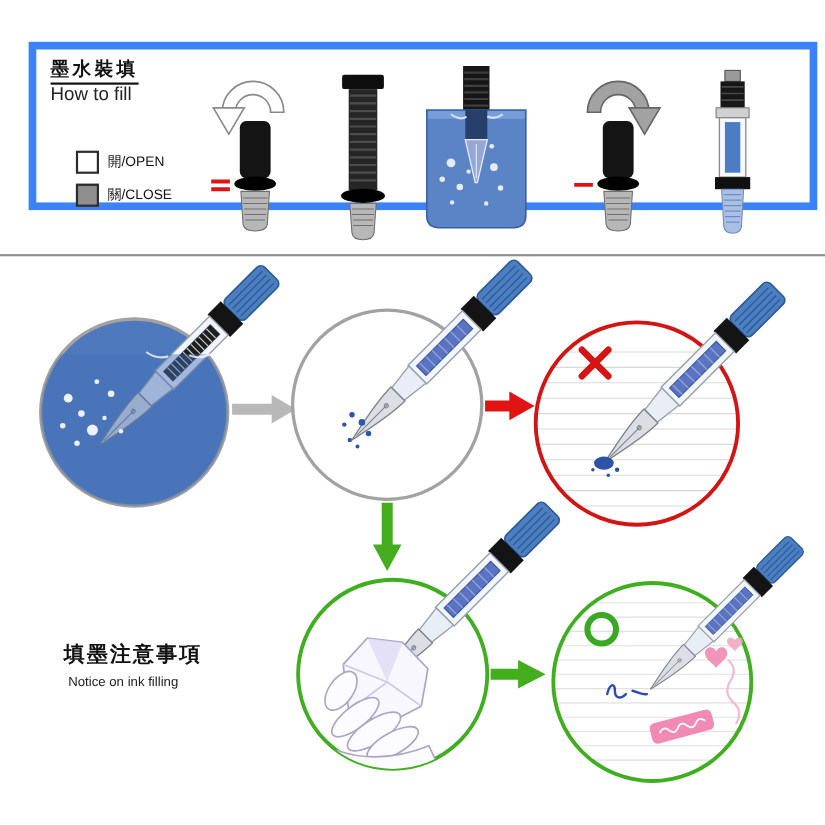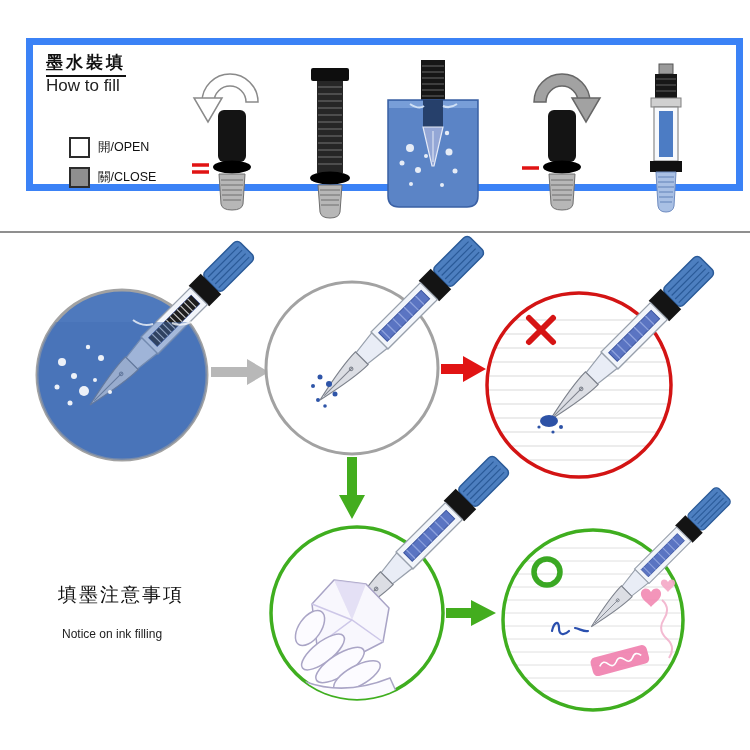--- a/index.html
+++ b/index.html
@@ -9,22 +9,22 @@
   .title-zh{position:absolute;left:13px;top:6px;font-size:17px;font-weight:bold;letter-spacing:3px;border-bottom:2px solid #111;padding-bottom:1px}
   .title-en{position:absolute;left:13px;top:31px;font-size:17px;color:#222}
   .legend{position:absolute;left:36px;top:92px}
   .legend-row{display:flex;align-items:center;margin-bottom:9px}
   .swatch{width:21px;height:21px;border:2px solid #2c2c2c;margin-right:8px}
   .legend-label{font-size:12.5px}
   .divider{position:absolute;left:0;top:231px;width:750px;height:2px;background:#8f8f8f;z-index:1}
   .top-art{position:absolute;left:0;top:0;z-index:3}
   .bottom-art{position:absolute;left:0;top:230px;z-index:1}
   .notice{position:absolute;left:58px;top:582px;z-index:4}
-  .notice-zh{font-size:19px;font-weight:normal;letter-spacing:2px}
-  .notice-en{font-size:12px;color:#222;margin-top:19px;margin-left:4px}
+  .notice-zh{font-size:19px;font-weight:bold;letter-spacing:2px}
+  .notice-en{font-size:12px;color:#222;margin-top:5px;margin-left:4px}
 </style>
 </head>
 <body>
 
 <div class="page">
 
   <div class="top-box">
     <div class="title-zh">墨水裝填</div>
     <div class="title-en">How to fill</div>
     <div class="legend">

